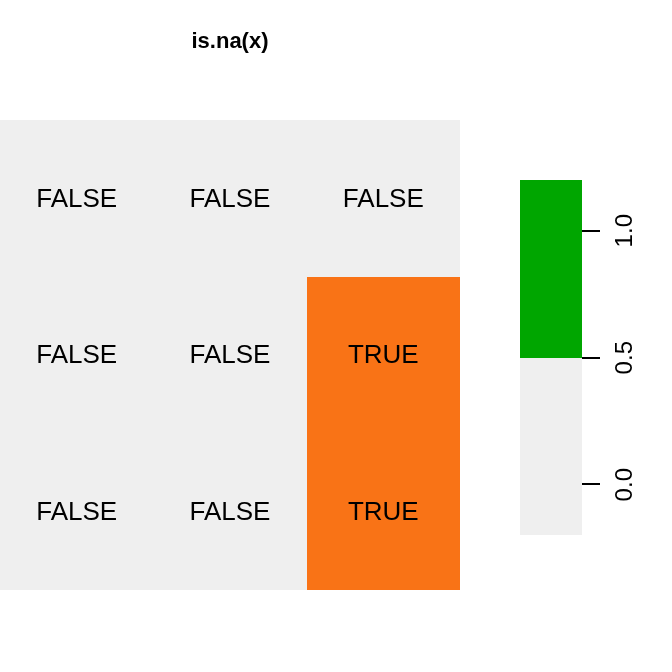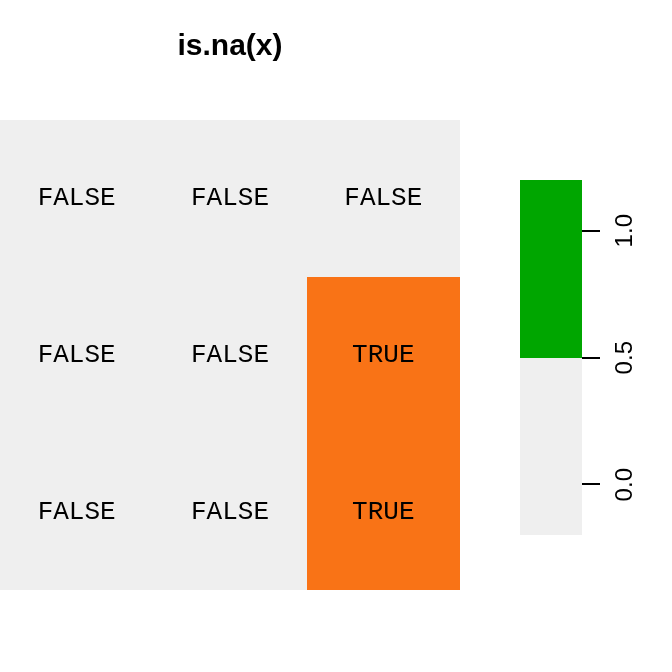--- a/index.html
+++ b/index.html
@@ -11,33 +11,32 @@
     background: #fff;
     position: relative;
   }
   .title {
     position: absolute;
     top: 28px;
     left: 0;
     width: 460px;
     text-align: center;
     font-weight: bold;
-    font-size: 30px;
+    font-size: 22px;
     color: #000;
   }
   .heatmap {
     position: absolute;
     top: 120px;
     left: 0;
     width: 460px;
     height: 470px;
     display: grid;
     grid-template-columns: repeat(3, 1fr);
     grid-template-rows: repeat(3, 1fr);
-    font-family: Liberation Mono, monospace;
   }
   .cell {
     display: flex;
     align-items: center;
     justify-content: center;
     font-size: 26px;
     color: #000;
   }
   .c-false { background: #efefef; }
   .c-true  { background: #f97316; }

